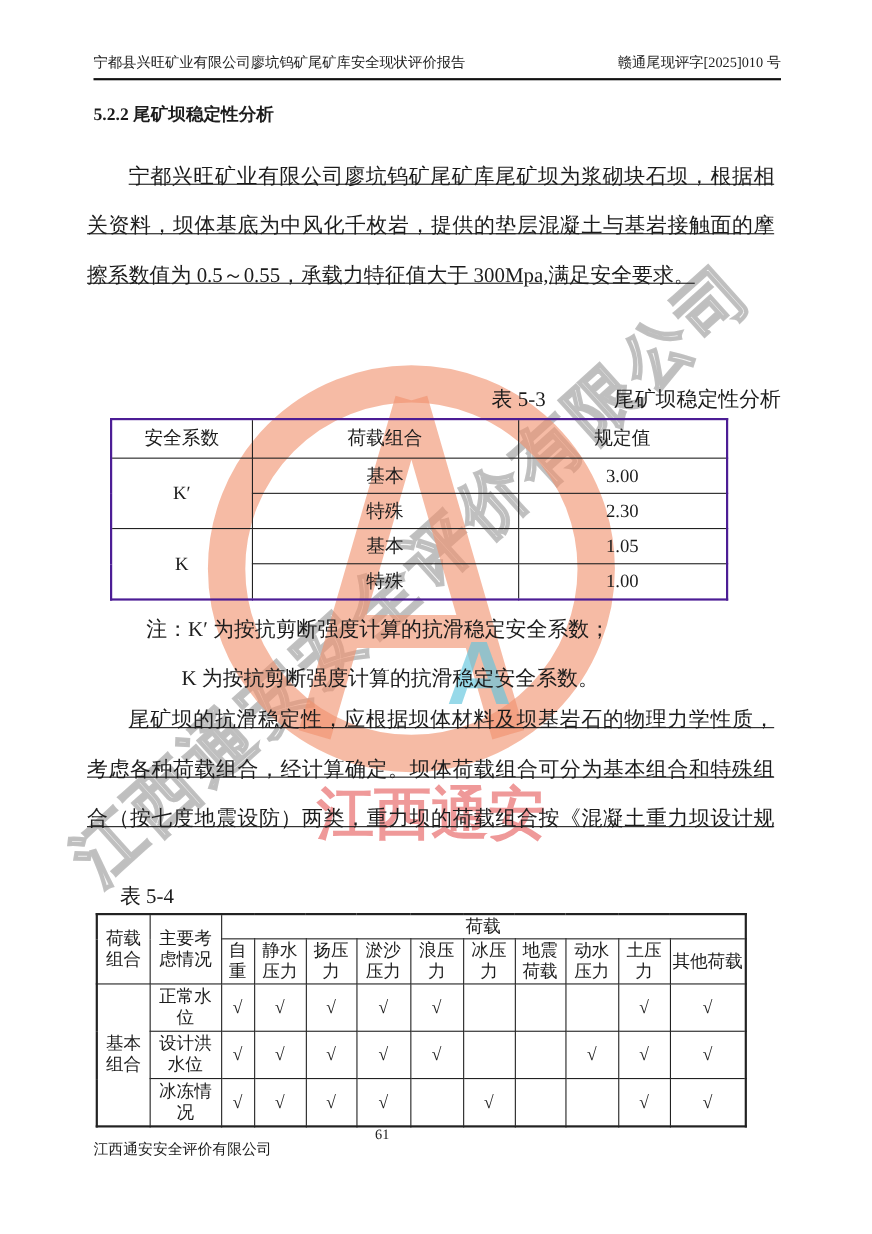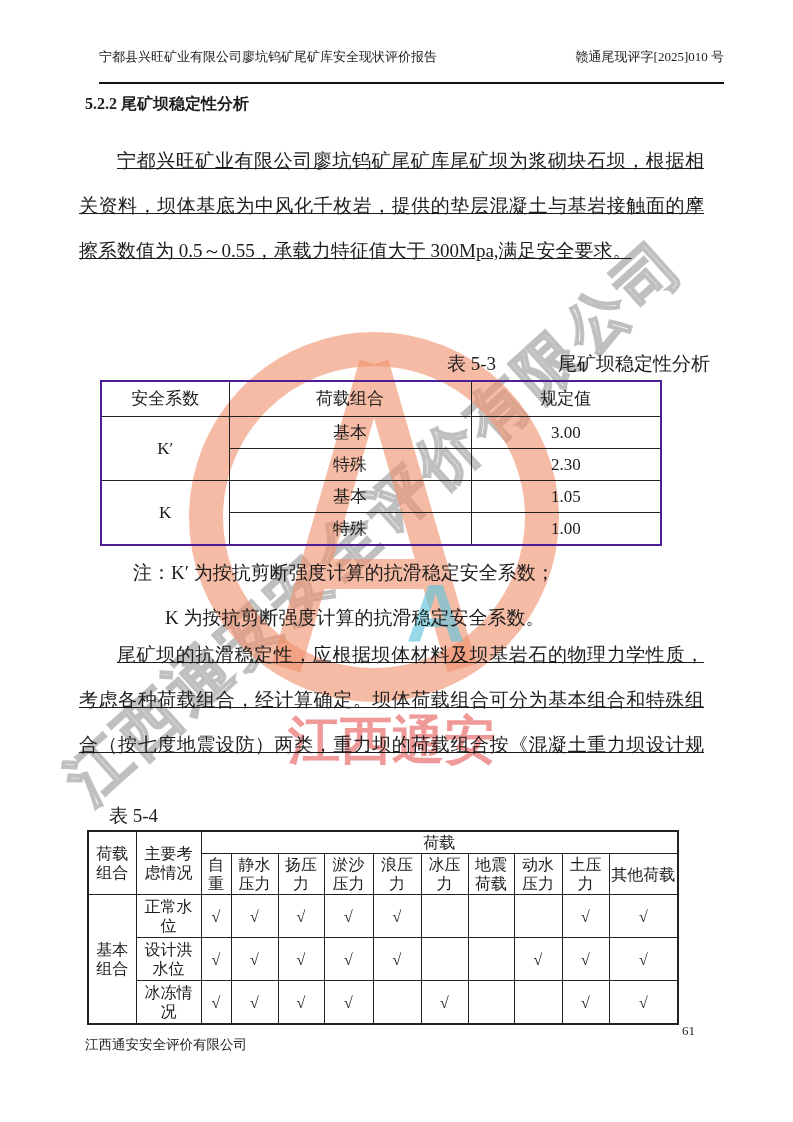--- a/index.html
+++ b/index.html
@@ -11,21 +11,21 @@
   .wm-diag{position:absolute;left:76px;top:748px;transform:rotate(-42deg);transform-origin:0 50%;
            font-family:"Liberation Sans",sans-serif;font-weight:bold;font-size:62px;letter-spacing:5px;
            color:rgba(215,215,215,0.25);-webkit-text-stroke:2px rgba(178,178,178,0.8);white-space:nowrap;}
   .wm-blue{position:absolute;left:406px;top:572px;font-family:"Liberation Sans",sans-serif;
            font-weight:bold;font-size:82px;line-height:1;color:rgba(96,196,221,0.65);}
   .wm-red{position:absolute;left:288px;top:714px;font-family:"Liberation Sans",sans-serif;
           font-weight:bold;font-size:52px;line-height:1;letter-spacing:0px;color:rgba(224,52,52,0.5);white-space:nowrap;}
   
   .content{position:absolute;inset:0;z-index:1;}
   .hdr{position:absolute;left:85px;top:48px;width:625px;display:flex;justify-content:space-between;
-       align-items:flex-end;font-size:13px;border-bottom:2px solid #111;padding-bottom:16px;margin-left:14px;}
+       align-items:flex-end;font-size:13px;border-bottom:2px solid #111;padding-bottom:5px;}
   .heading{position:absolute;left:85px;top:94px;font-size:16px;font-weight:bold;}
   .pblock{position:absolute;left:79px;width:625px;text-decoration:underline;}
   .pline{font-size:19px;line-height:45px;height:45px;overflow:hidden;
          text-align:justify;text-align-last:justify;}
   .pline.last{text-align-last:left;}
   .pline.indent{text-indent:38px;}
   .cap53{position:absolute;left:85px;top:352px;width:625px;display:flex;justify-content:flex-end;
          gap:62px;font-size:19px;line-height:24px;}
   .cap54{position:absolute;left:87px;top:803px;width:590px;font-size:19px;line-height:26px;text-align:center;}
   .cap54 .lbl{position:absolute;left:22px;top:0;}
@@ -38,21 +38,21 @@
   .t53 .drow td{height:31px;}
   .t54{position:absolute;left:87px;top:830px;width:590px;border:2px solid #222;font-size:16px;}
   .t54 td{font-size:16px;line-height:19px;}
   .t54 .r1 td{height:21px;}
   .t54 .r2 td{height:40px;}
   .t54 .dr td{height:42px;}
   .check{font-size:15px;}
   .notes{position:absolute;left:85px;top:550px;width:625px;}
   .notes .n1{text-indent:48px;font-size:19px;line-height:45px;height:45px;}
   .notes .n2{text-indent:80px;font-size:19px;line-height:45px;height:45px;}
-  .pageno{position:absolute;left:0;top:1023px;width:695px;text-align:right;font-size:13px;}
+  .pageno{position:absolute;left:0;top:1023px;width:695px;text-align:center;font-size:13px;}
   .ftr{position:absolute;left:85px;top:1036px;font-size:13.5px;}
 </style>
 </head>
 <body>
 
 <div class="page">
 
   <div class="wm-layer">
     <div class="wm-diag">江西通安安全评价有限公司</div>
     <svg class="wm-logo" width="382" height="382" viewBox="0 0 382 382">

